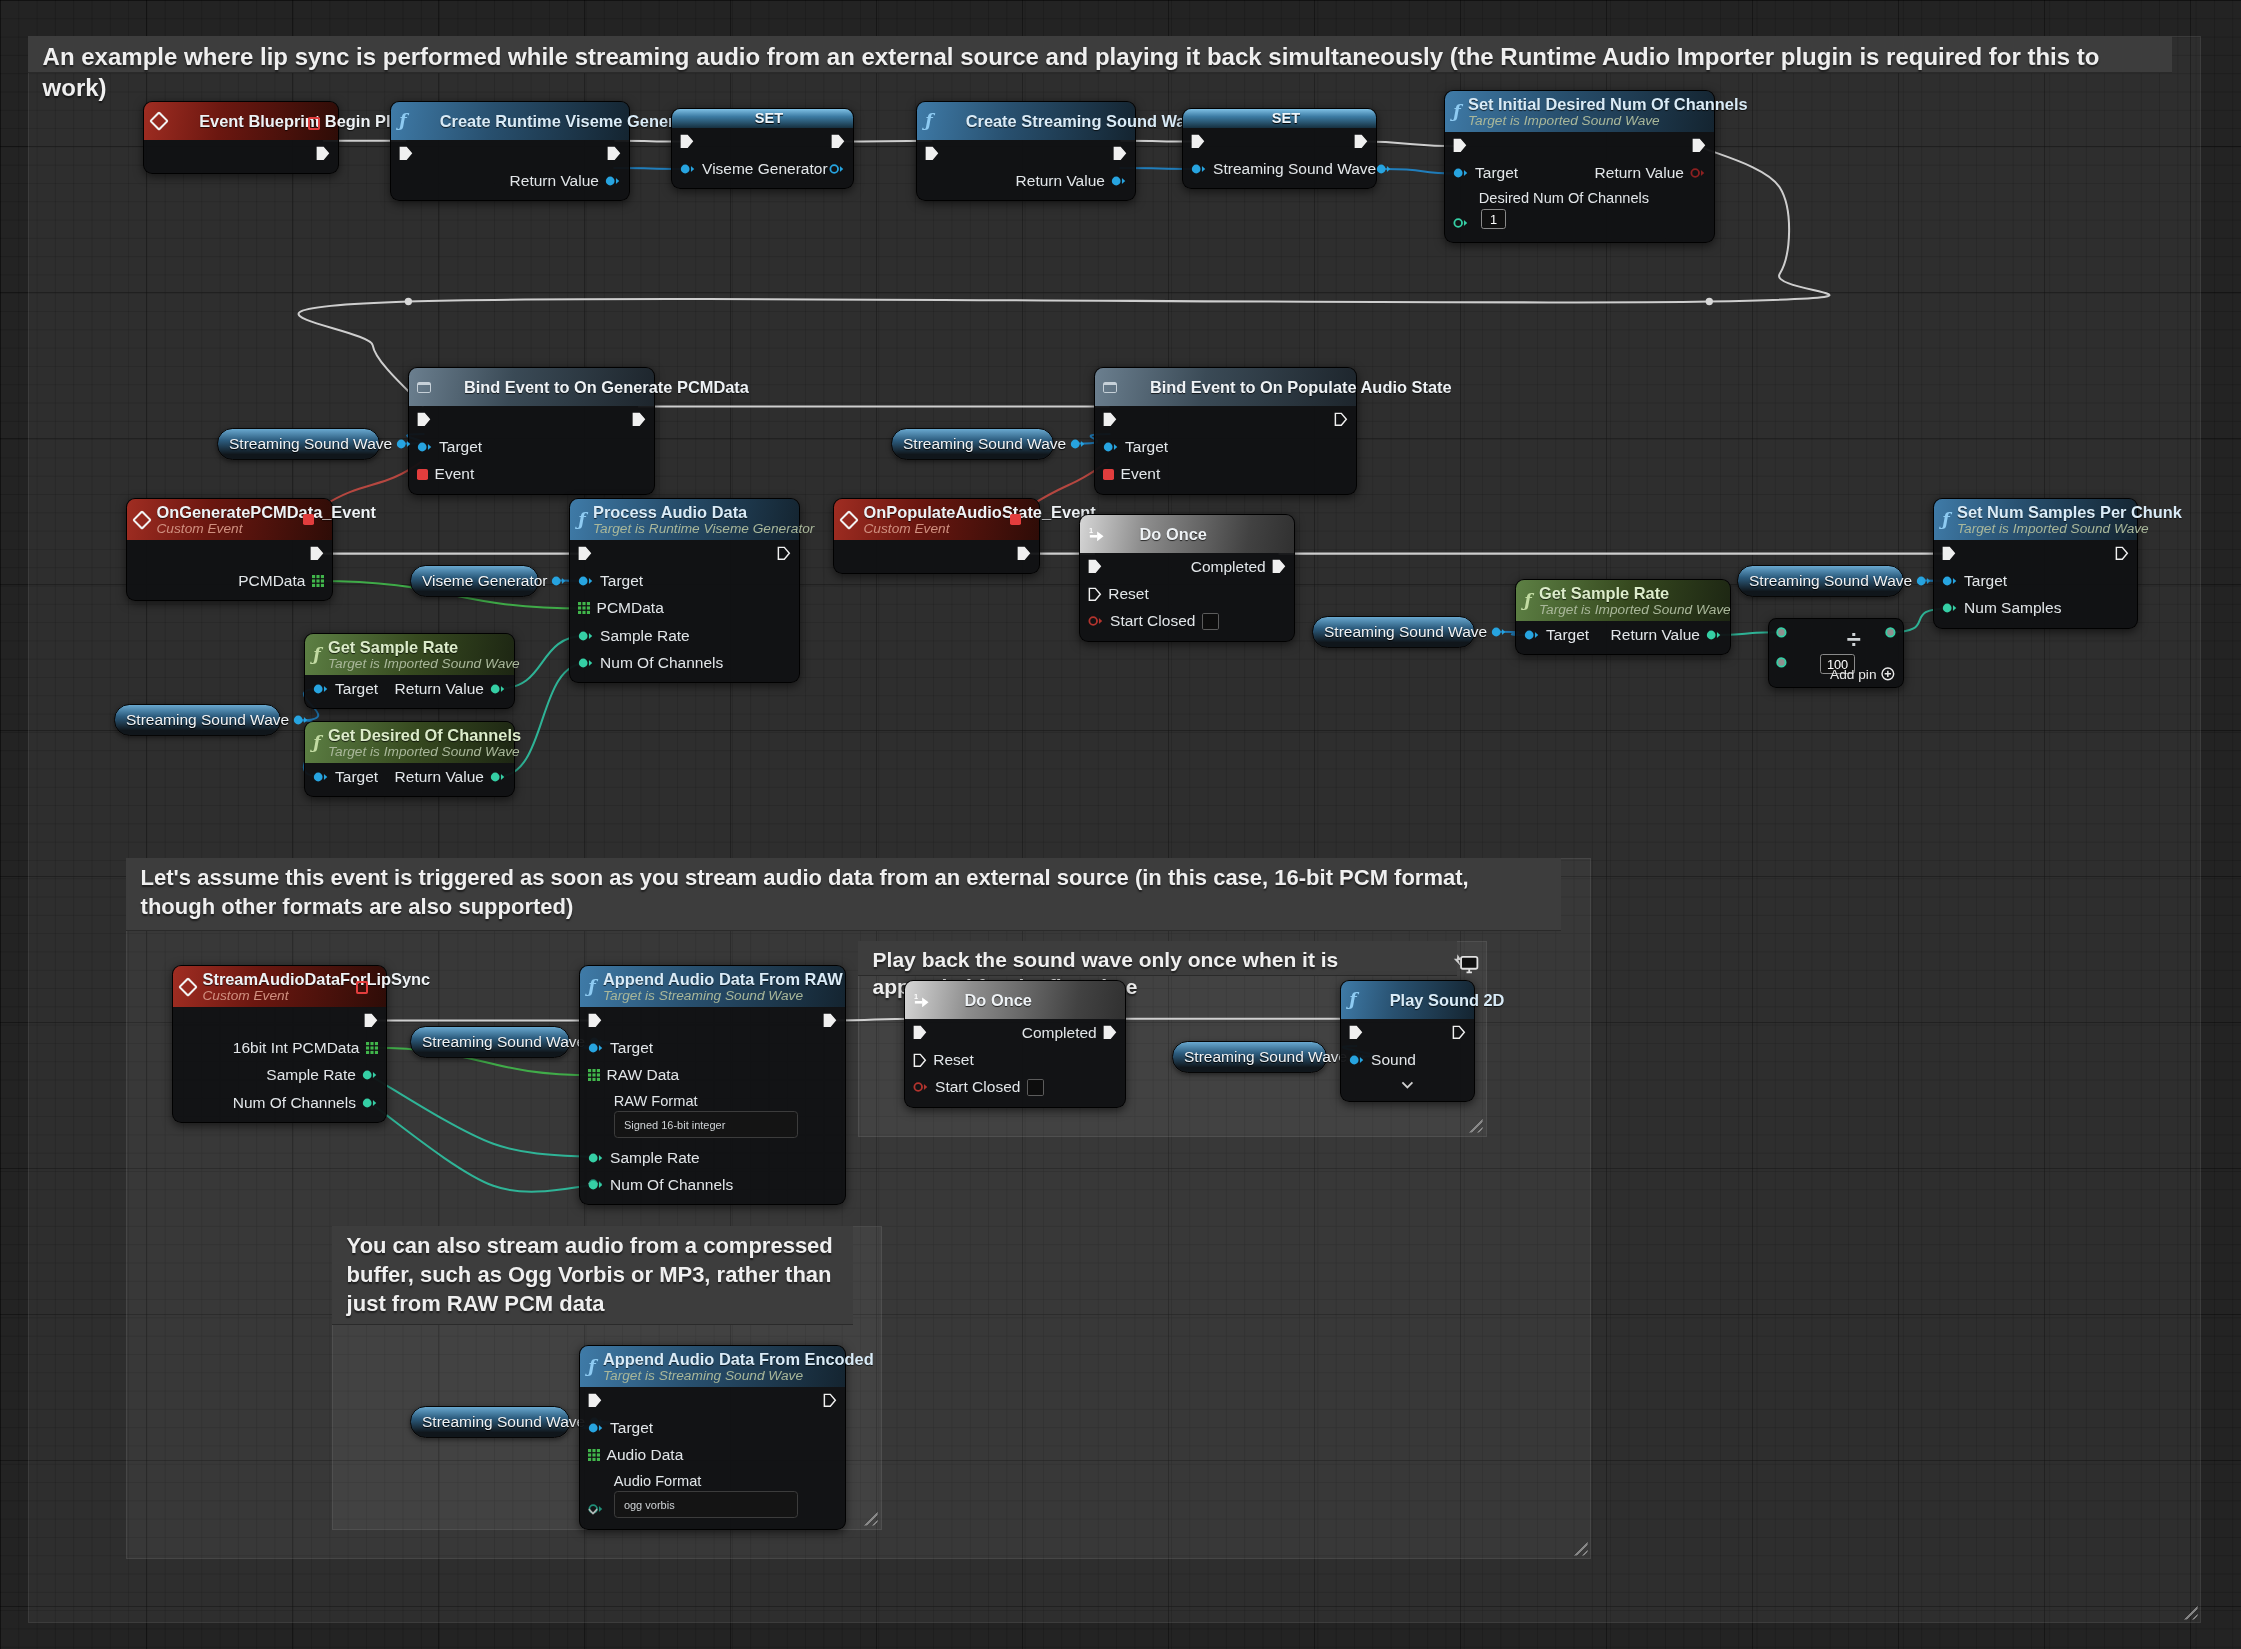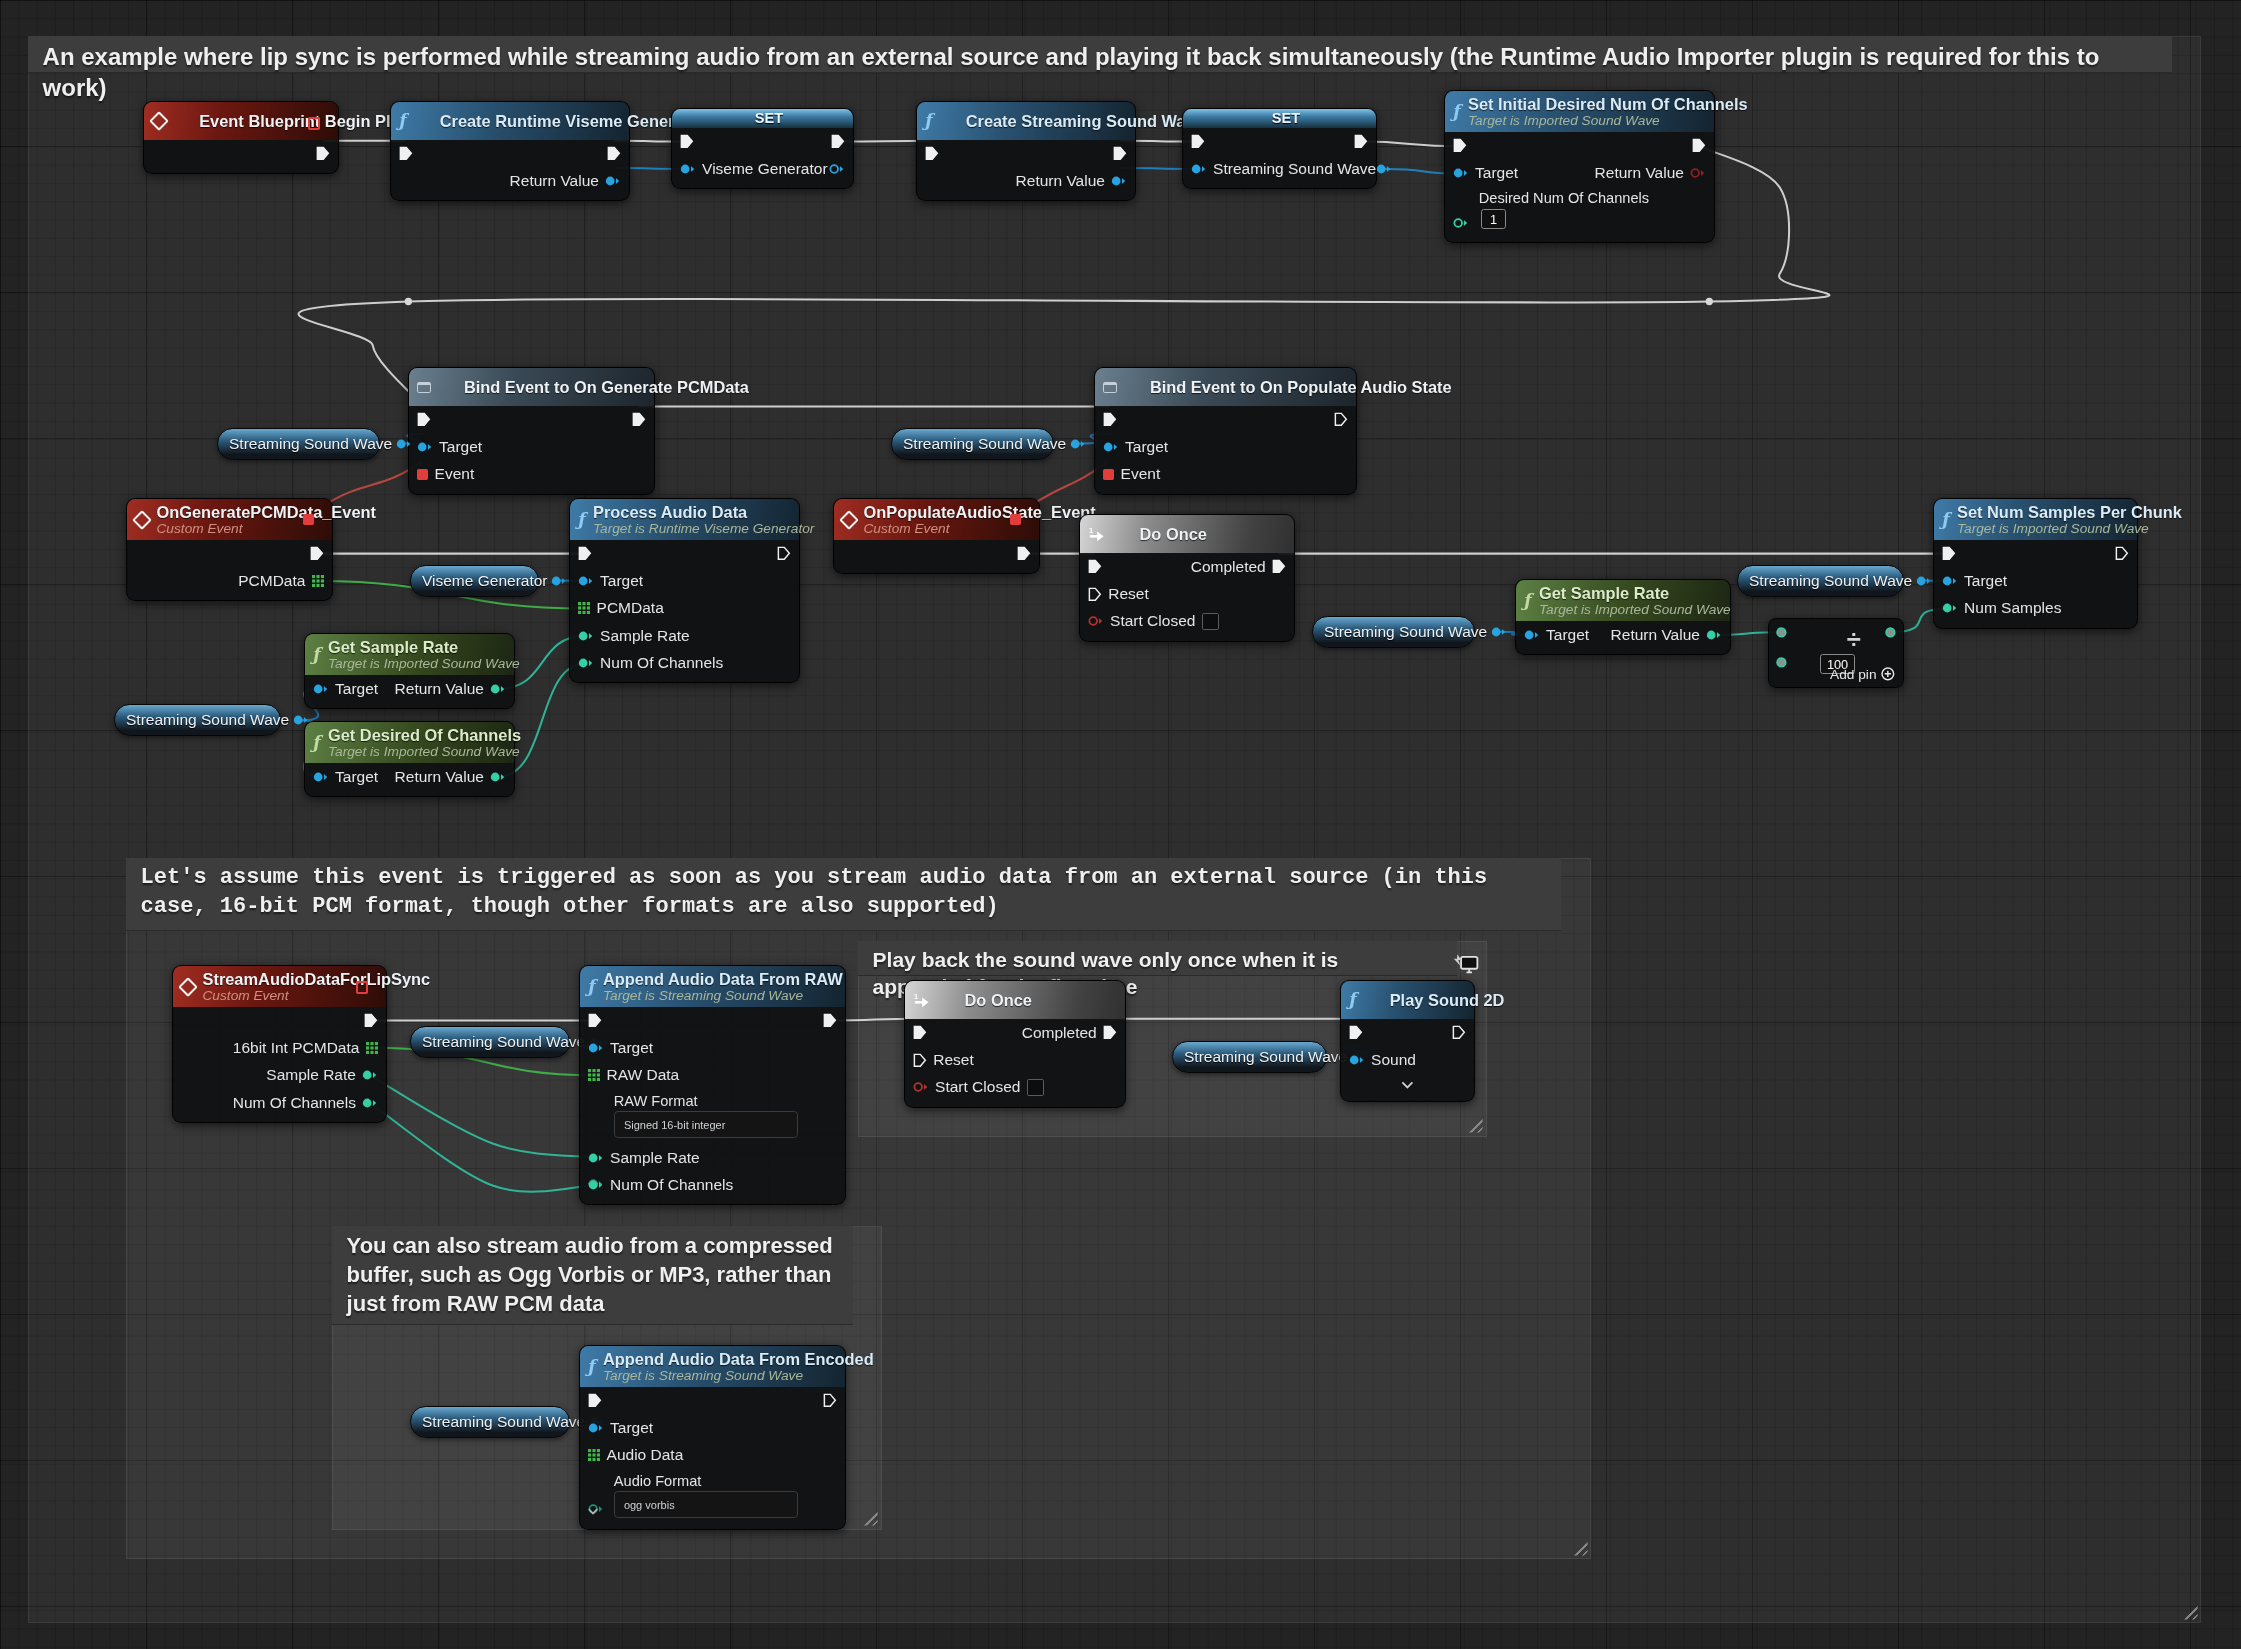--- a/index.html
+++ b/index.html
@@ -68,21 +68,21 @@
 </head>
 <body>
 
 <div id="canvas">
     <div class="cbody" style="position: absolute; left: 28px; top: 36px; width: 2171px; height: 1585px;"></div>
     <div class="chdr" style="left: 28px; top: 36px; width: 2144px; height: 37px;">
       <span class="ct" style="font-size: 24px;">An example where lip sync is performed while streaming audio from an external source and playing it back simultaneously (the Runtime Audio Importer plugin is required for this to work)</span>
     </div>
     <span class="chandle" style="left: 2183px; top: 1605px;"></span>
     <div class="cbody" style="position: absolute; left: 126px; top: 858px; width: 1463px; height: 699px;"></div>
-    <div class="chdr" style="left: 126px; top: 858px; width: 1435px; height: 73px; font-family: Liberation Mono, monospace;">
+    <div class="chdr" style="left: 126px; top: 858px; width: 1435px; height: 73px;">
       <span class="ct" style="font-size: 22px;">Let's assume this event is triggered as soon as you stream audio data from an external source (in this case, 16-bit PCM format, though other formats are also supported)</span>
     </div>
     <span class="chandle" style="left: 1573px; top: 1541px;"></span>
     <div class="cbody" style="position: absolute; left: 858px; top: 941px; width: 627px; height: 194px;"></div>
     <div class="chdr" style="left: 858px; top: 941px; width: 599px; height: 35px;">
       <span class="ct" style="font-size: 21px;">Play back the sound wave only once when it is appended for the first time</span>
     </div>
     <span class="chandle" style="left: 1468px; top: 1118px;"></span>
     <div class="cbody" style="position: absolute; left: 332px; top: 1226px; width: 548px; height: 302px;"></div>
     <div class="chdr" style="left: 332px; top: 1226px; width: 521px; height: 99px;">

